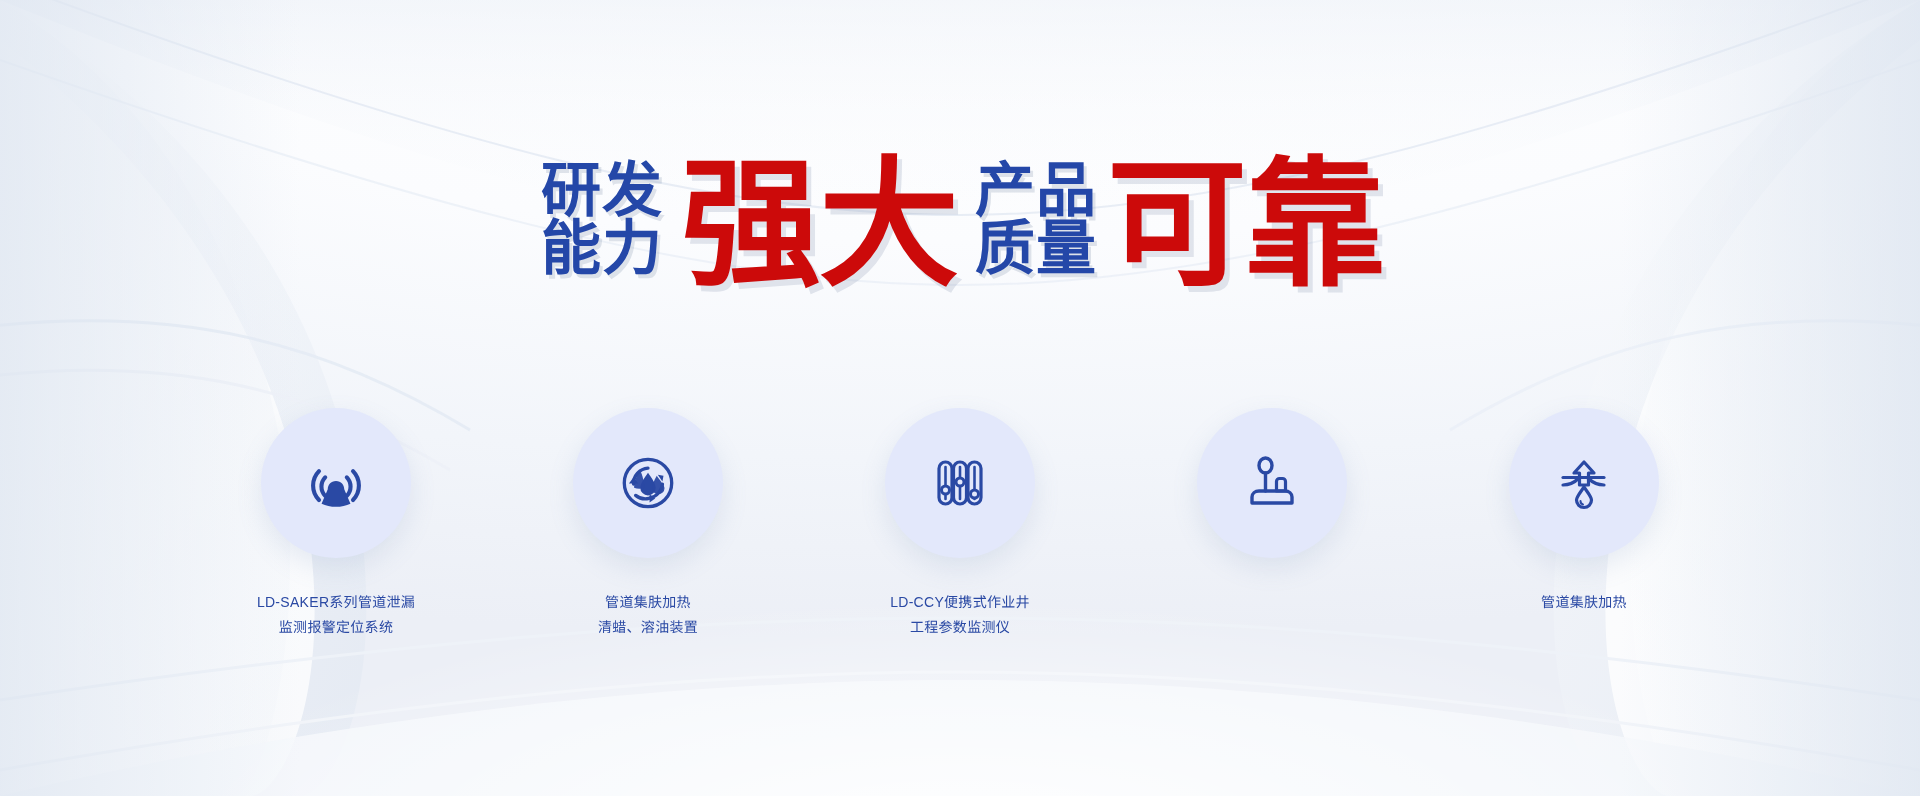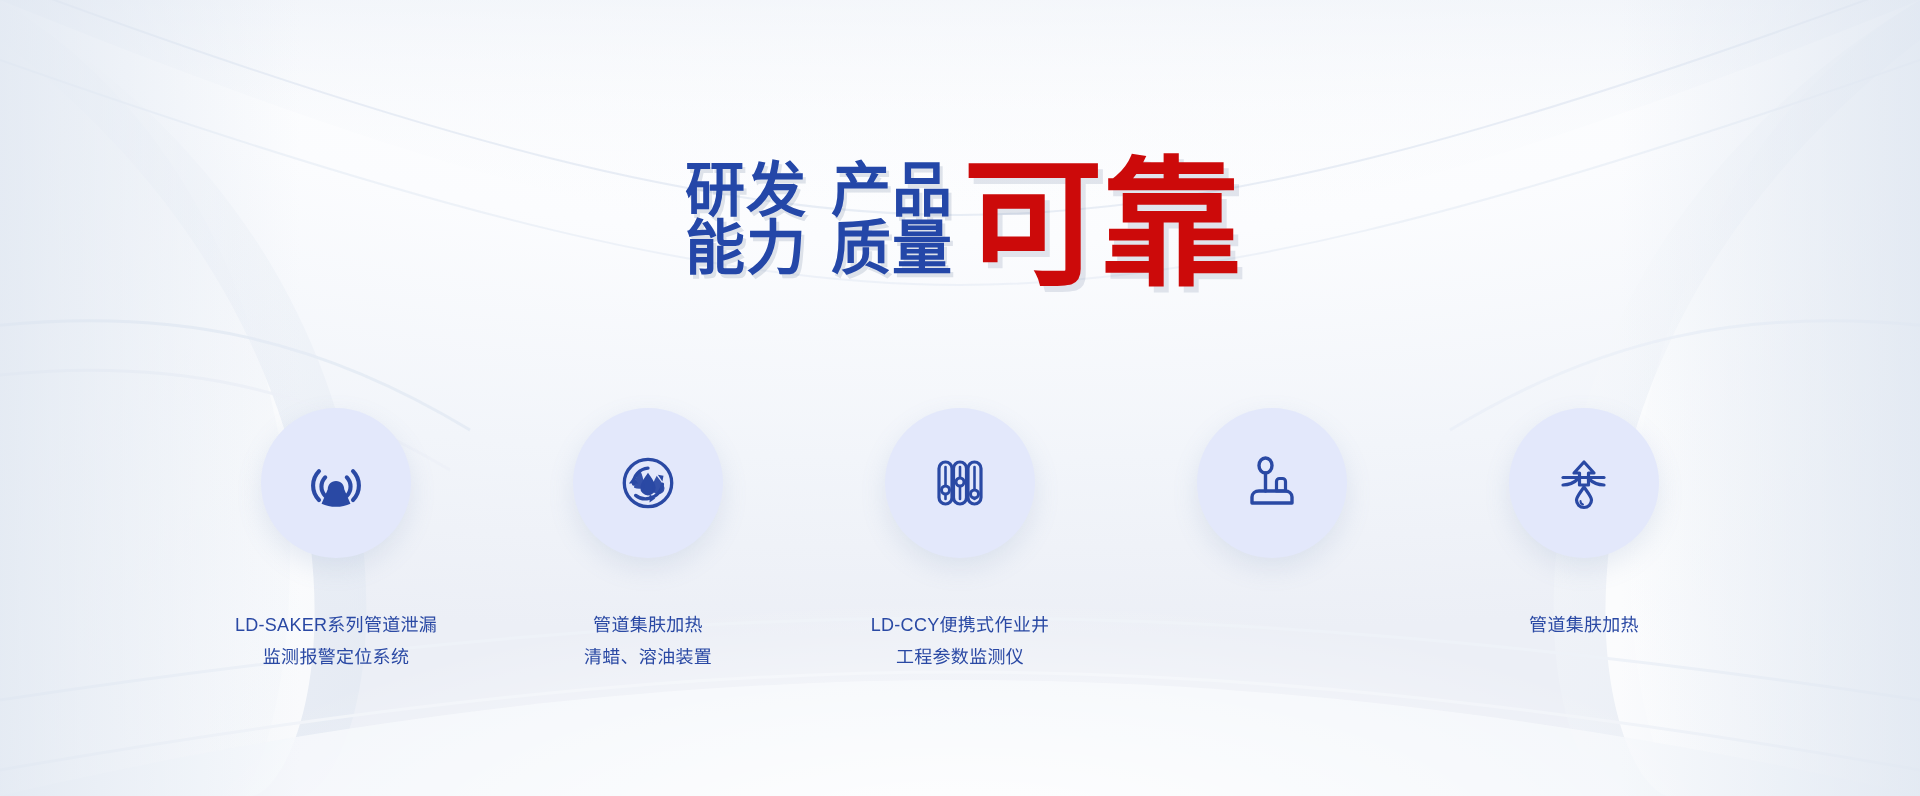--- a/index.html
+++ b/index.html
@@ -77,24 +77,24 @@
     display:flex;flex-direction:column;align-items:center;
   }
   .circle{
     width:150px;height:150px;border-radius:50%;
     background:#e3e8fb;
     display:flex;align-items:center;justify-content:center;
     box-shadow:0 10px 26px rgba(120,140,185,.16);
   }
   .circle svg{display:block;}
   .caption{
-    margin-top:52px;
+    margin-top:32px;
     text-align:center;
     color:#2a49a4;
-    font-size:18px;
+    font-size:14px;
     line-height:1.75;
     letter-spacing:.3px;
     font-family:"Liberation Sans","DejaVu Sans",sans-serif;
     white-space:pre-line;
   }
 </style>
 </head>
 <body>
 
 <div class="stage">
@@ -140,20 +140,21 @@
 
   <div class="floor-glow"></div>
   <div class="side-shade-l"></div>
   <div class="side-shade-r"></div>
 
   <div class="headline">
     <div class="hl-stack hl-gap-a">
       <span>研发</span>
       <span>能力</span>
     </div>
+    <div class="hl-big">强大</div>
     <div class="hl-stack hl-gap-b">
       <span>产品</span>
       <span>质量</span>
     </div>
     <div class="hl-big">可靠</div>
   </div>
 
   <div class="cards">
 
     <div class="card">

